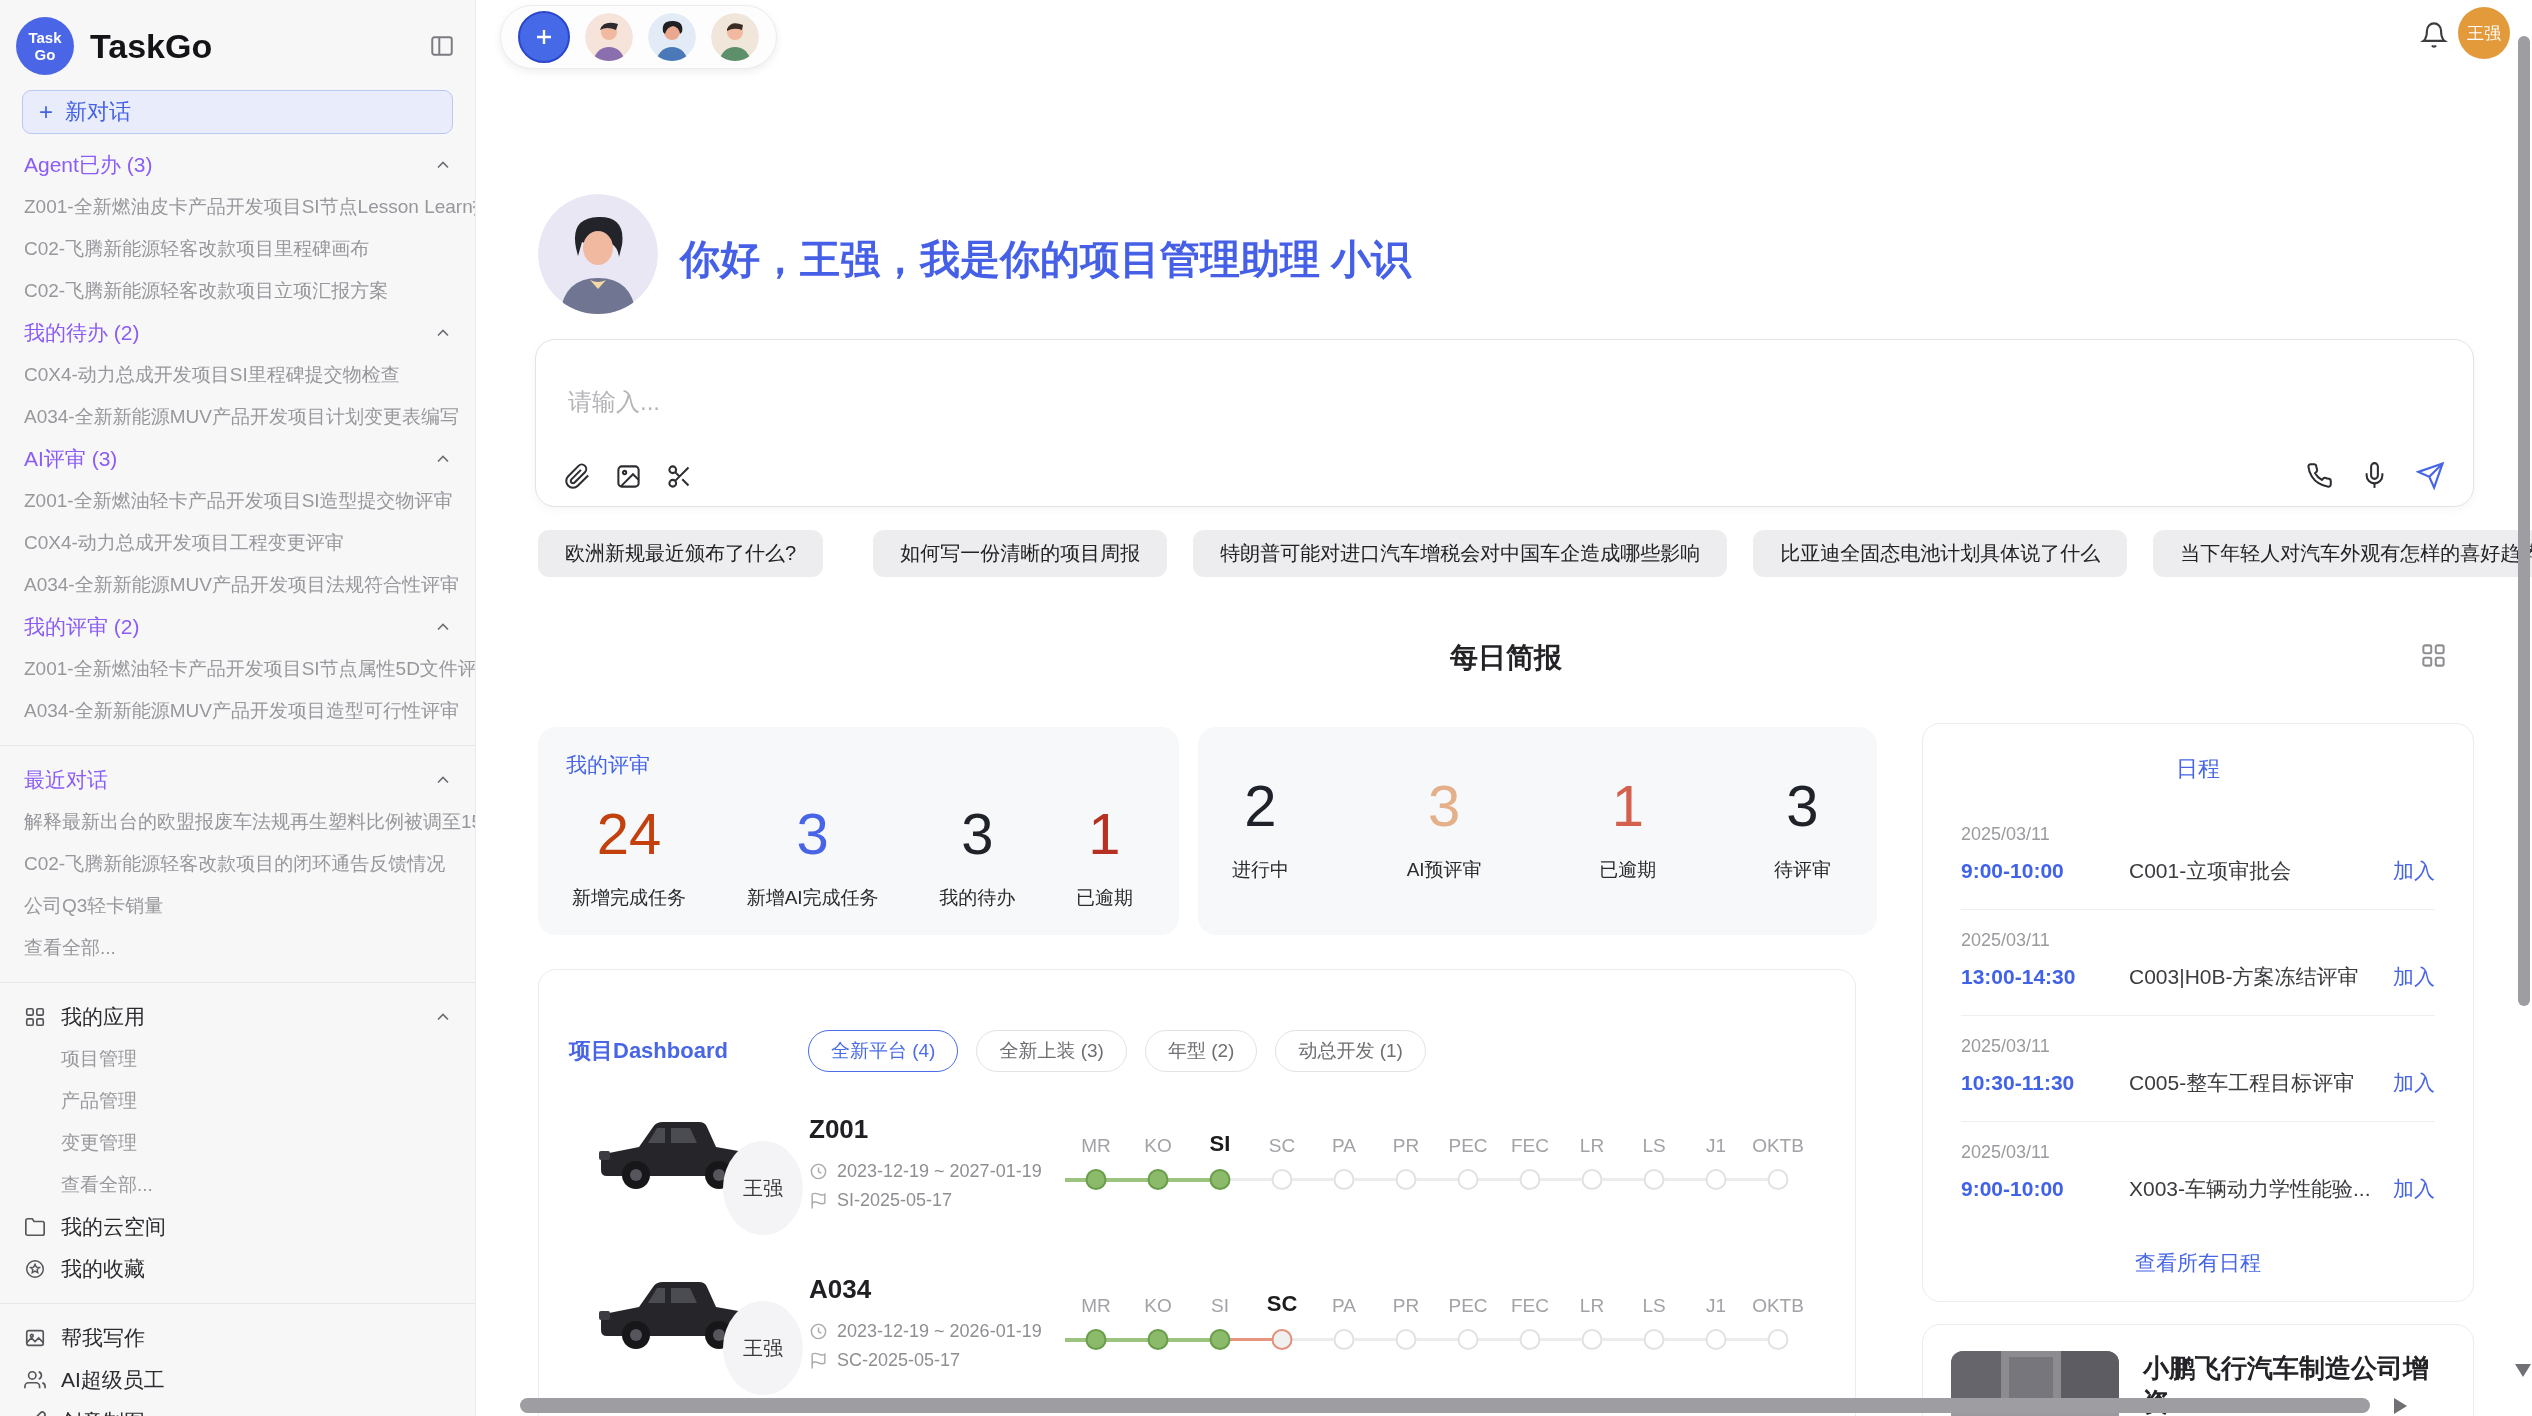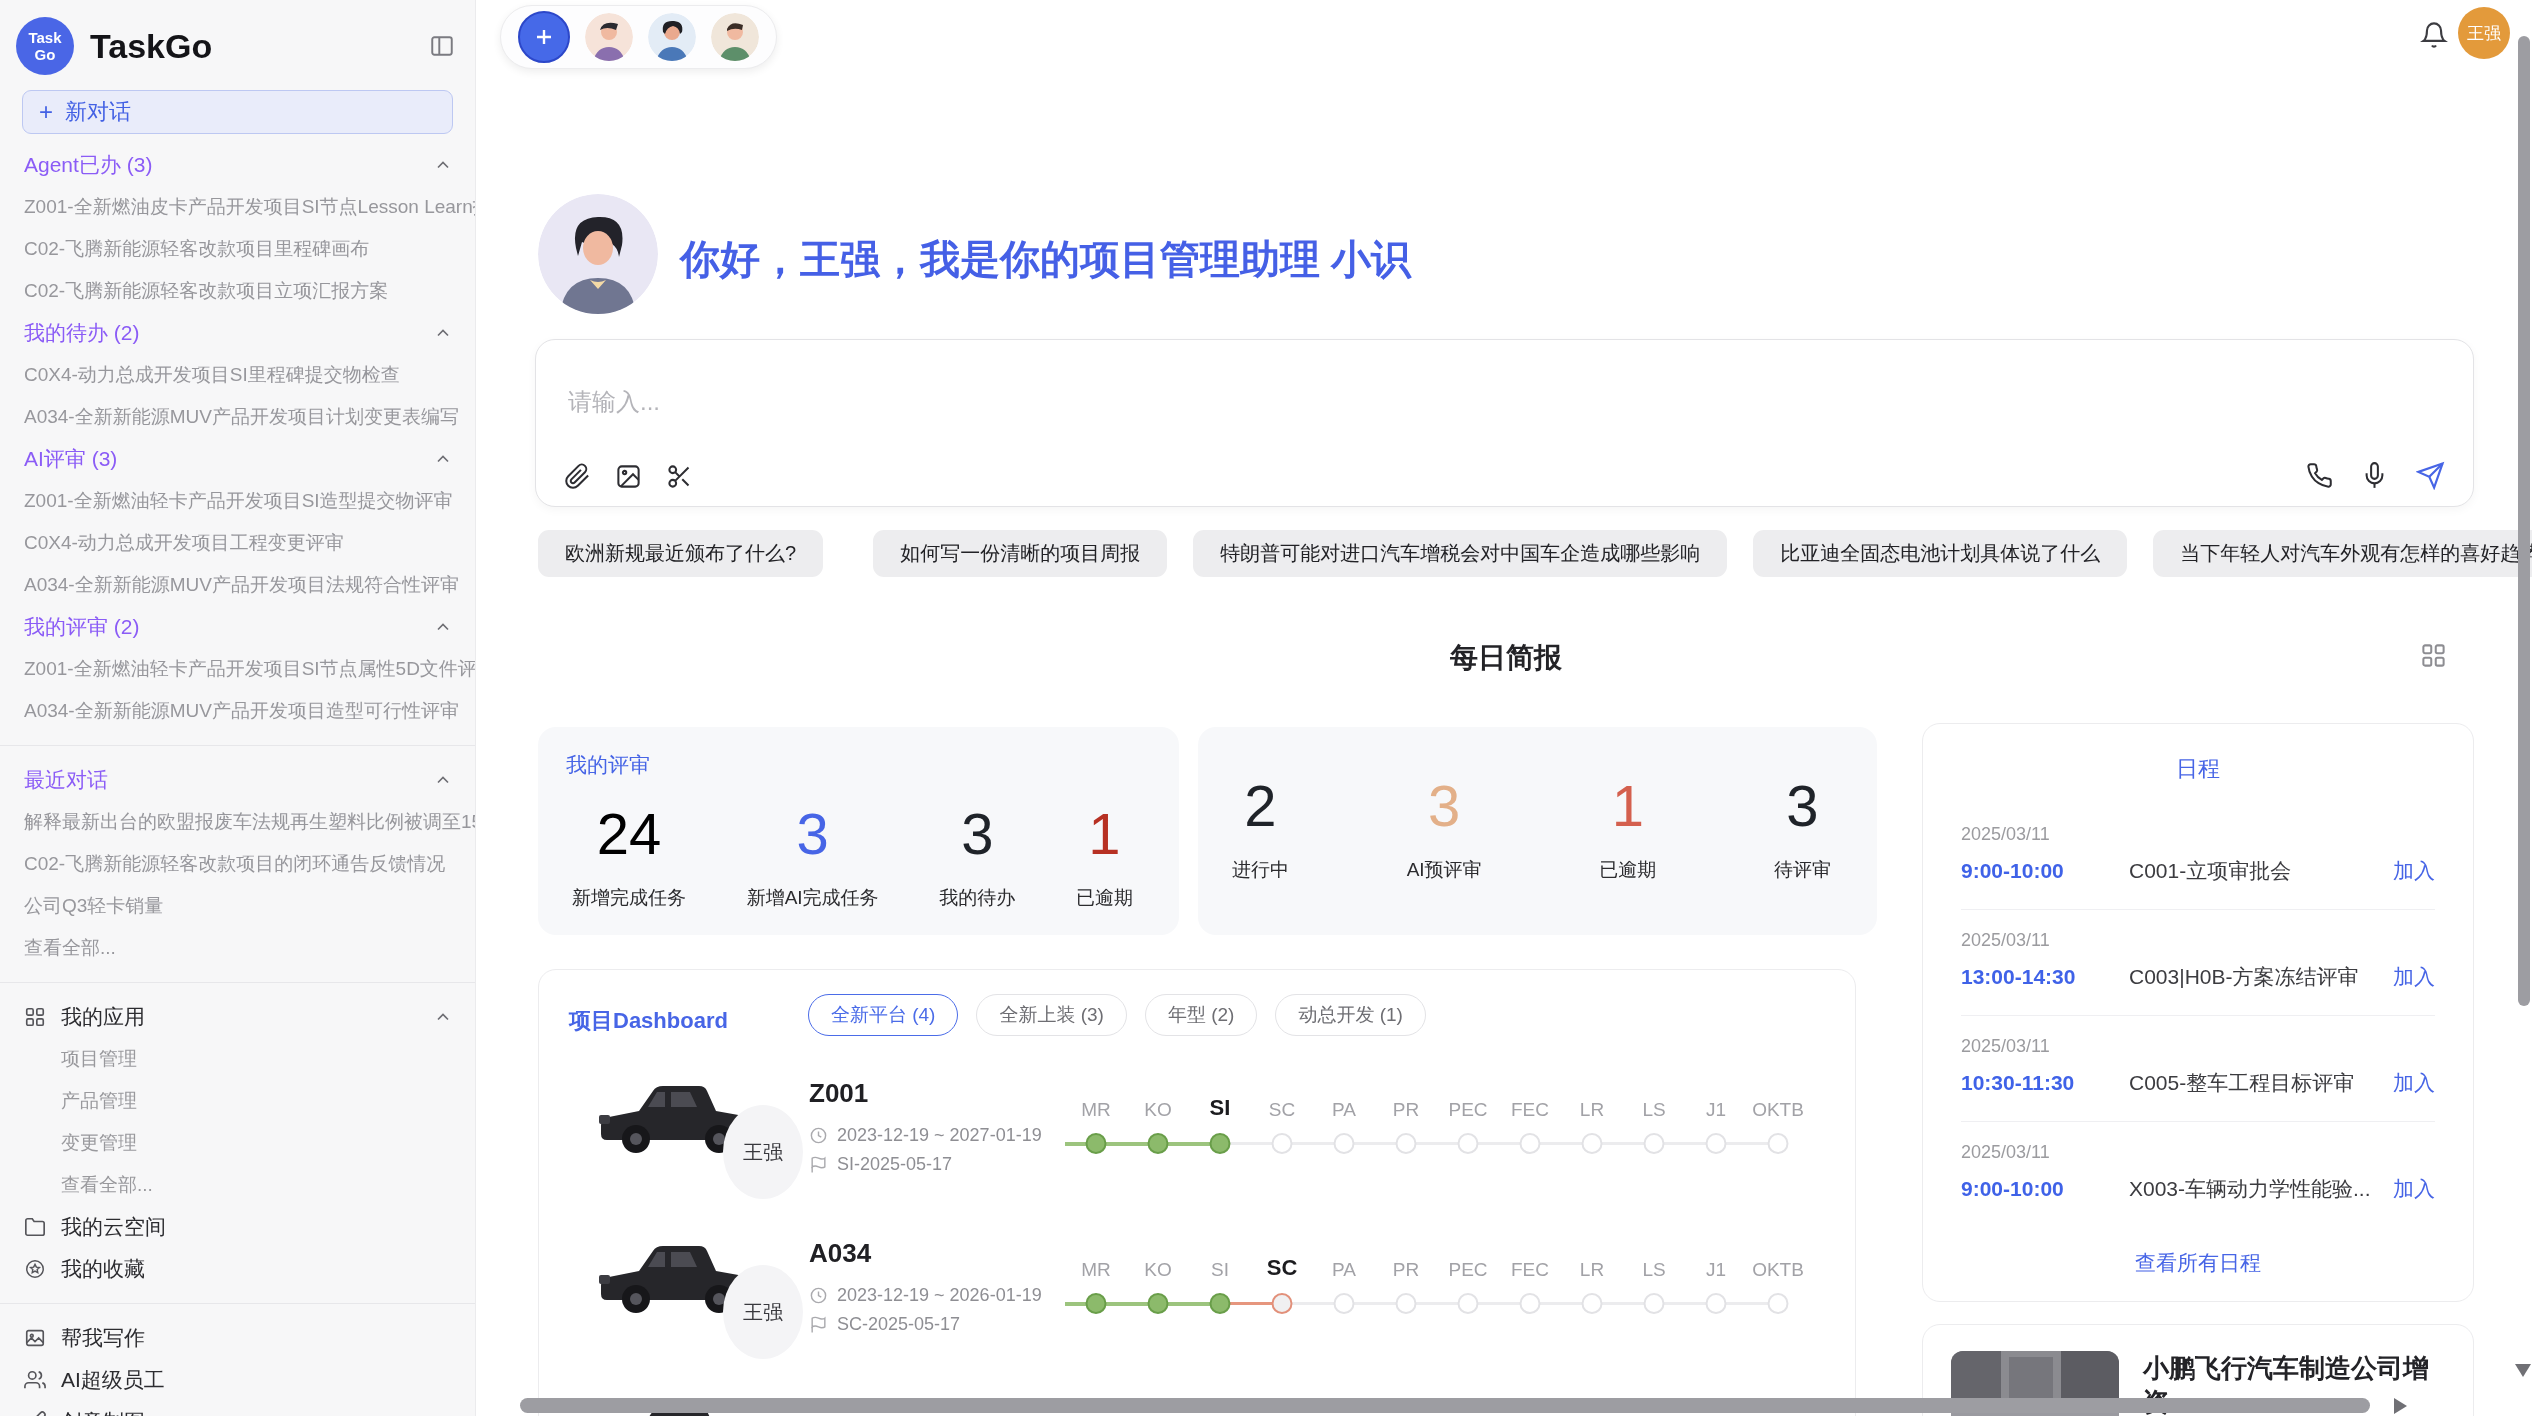--- a/index.html
+++ b/index.html
@@ -70,21 +70,21 @@
              padding:24px 40px 0 28px;}
   .stat-card .sc-title{font-size:21px;color:#4765e6;}
   .stat-row{display:flex;justify-content:space-between;margin-top:24px;padding:0 6px;}
   .stat-col{text-align:center;}
   .stat-num{font-size:58px;font-weight:500;line-height:62px;color:#1f2329;}
   .stat-lab{font-size:19px;color:#2b2b2e;margin-top:20px;}
 
   
   .dash-card{position:absolute;left:538px;top:969px;width:1318px;height:600px;background:#fff;
              border:1.5px solid #ececee;border-radius:18px;box-sizing:border-box;padding:24px 30px;}
-  .dash-head{display:flex;align-items:flex-end;}
+  .dash-head{display:flex;align-items:center;margin-top:36px;}
   .dash-title{font-size:22px;font-weight:600;color:#4765e6;}
   .dash-tabs{display:flex;gap:18px;margin-left:80px;}
   .tab{height:40px;border-radius:21px;padding:0 22px;font-size:19px;display:flex;align-items:center;
        background:#fff;border:1.5px solid #e3e3e6;color:#6e6e73;cursor:pointer;white-space:nowrap;}
   .tab.active{border-color:#4b6ce8;color:#4b6ce8;}
   .proj-rows{margin-top:10px;}
   .proj-row{height:160px;display:flex;align-items:center;}
   .car-wrap{width:240px;position:relative;height:150px;flex:none;}
   .car-img{position:absolute;left:22px;top:16px;}
   .owner-badge{position:absolute;right:6px;bottom:2px;width:80px;height:94px;border-radius:50%;
@@ -414,21 +414,21 @@
         <rect x="14" y="3" width="7" height="7" rx="1.5"></rect>
         <rect x="3" y="14" width="7" height="7" rx="1.5"></rect>
         <rect x="14" y="14" width="7" height="7" rx="1.5"></rect>
       </svg>
   </div>
 
   <div class="stat-card" style="left:538px;width:641px;">
     <div class="sc-title">我的评审</div>
     <div class="stat-row">
       <div class="stat-col">
-        <div class="stat-num" style="color: #000000;">24</div>
+        <div class="stat-num" style="color: #c2410c;">24</div>
         <div class="stat-lab">新增完成任务</div>
       </div>
       <div class="stat-col">
         <div class="stat-num" style="color: rgb(71, 101, 230);">3</div>
         <div class="stat-lab">新增AI完成任务</div>
       </div>
       <div class="stat-col">
         <div class="stat-num" style="color: rgb(31, 35, 41);">3</div>
         <div class="stat-lab">我的待办</div>
       </div>

